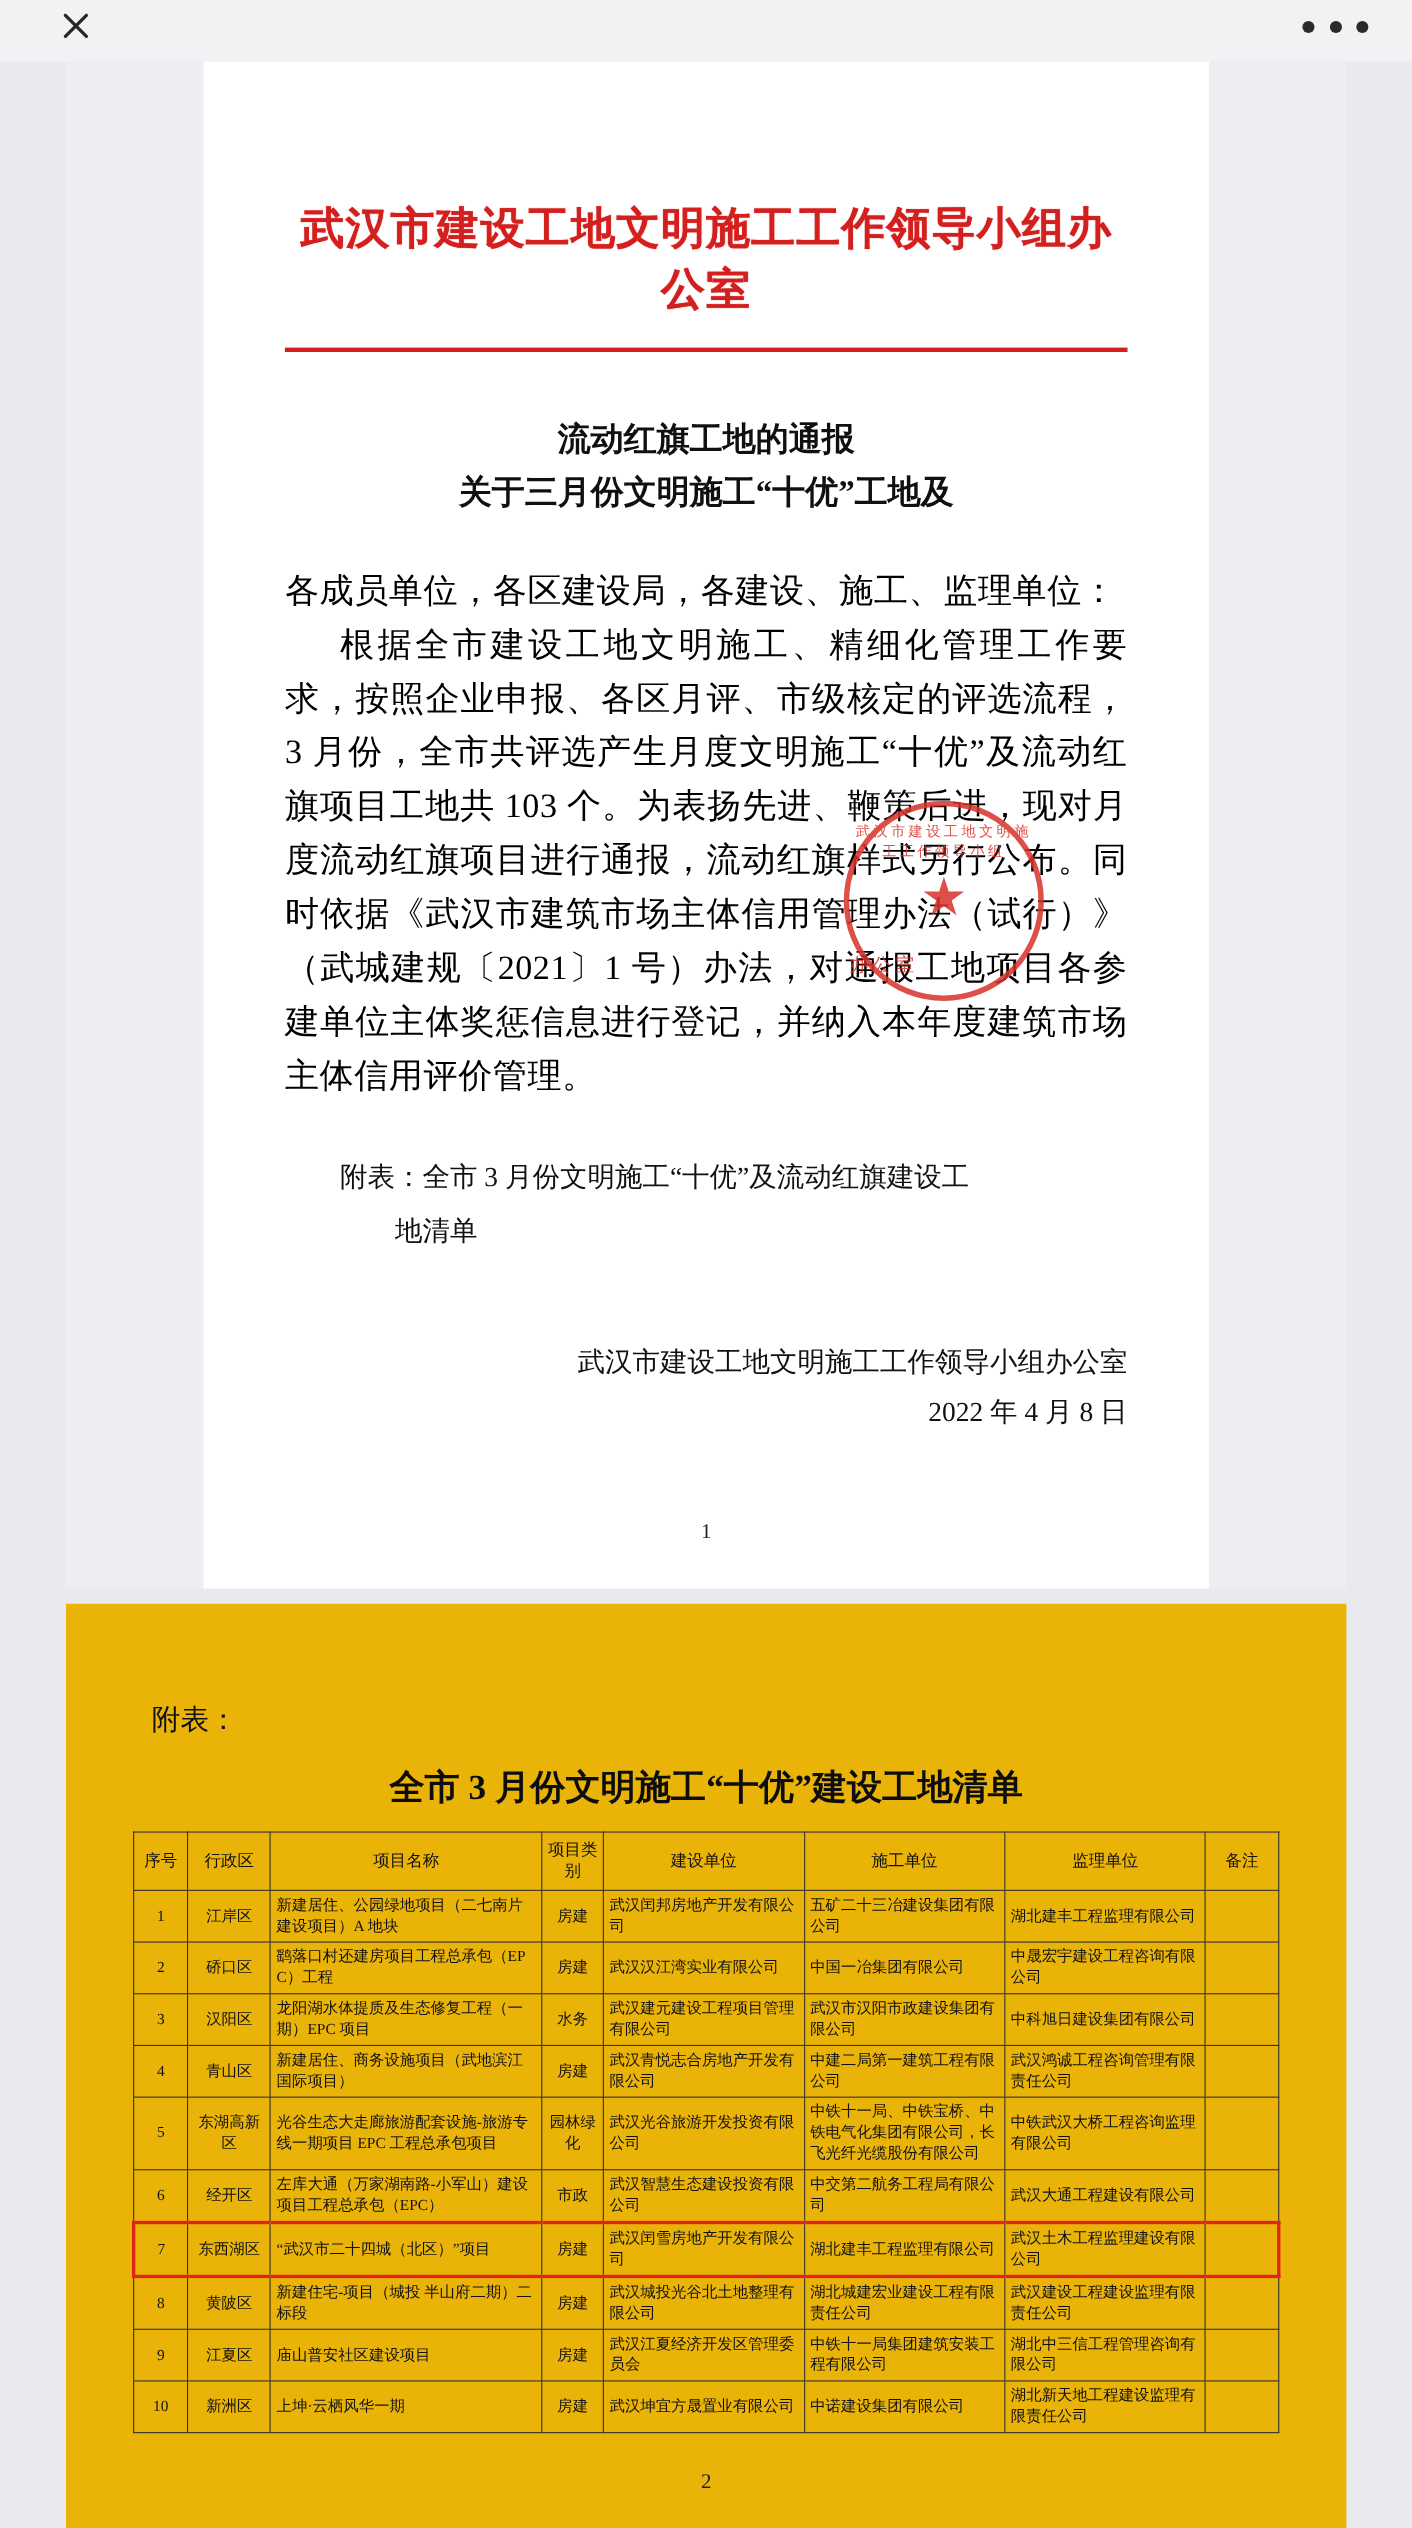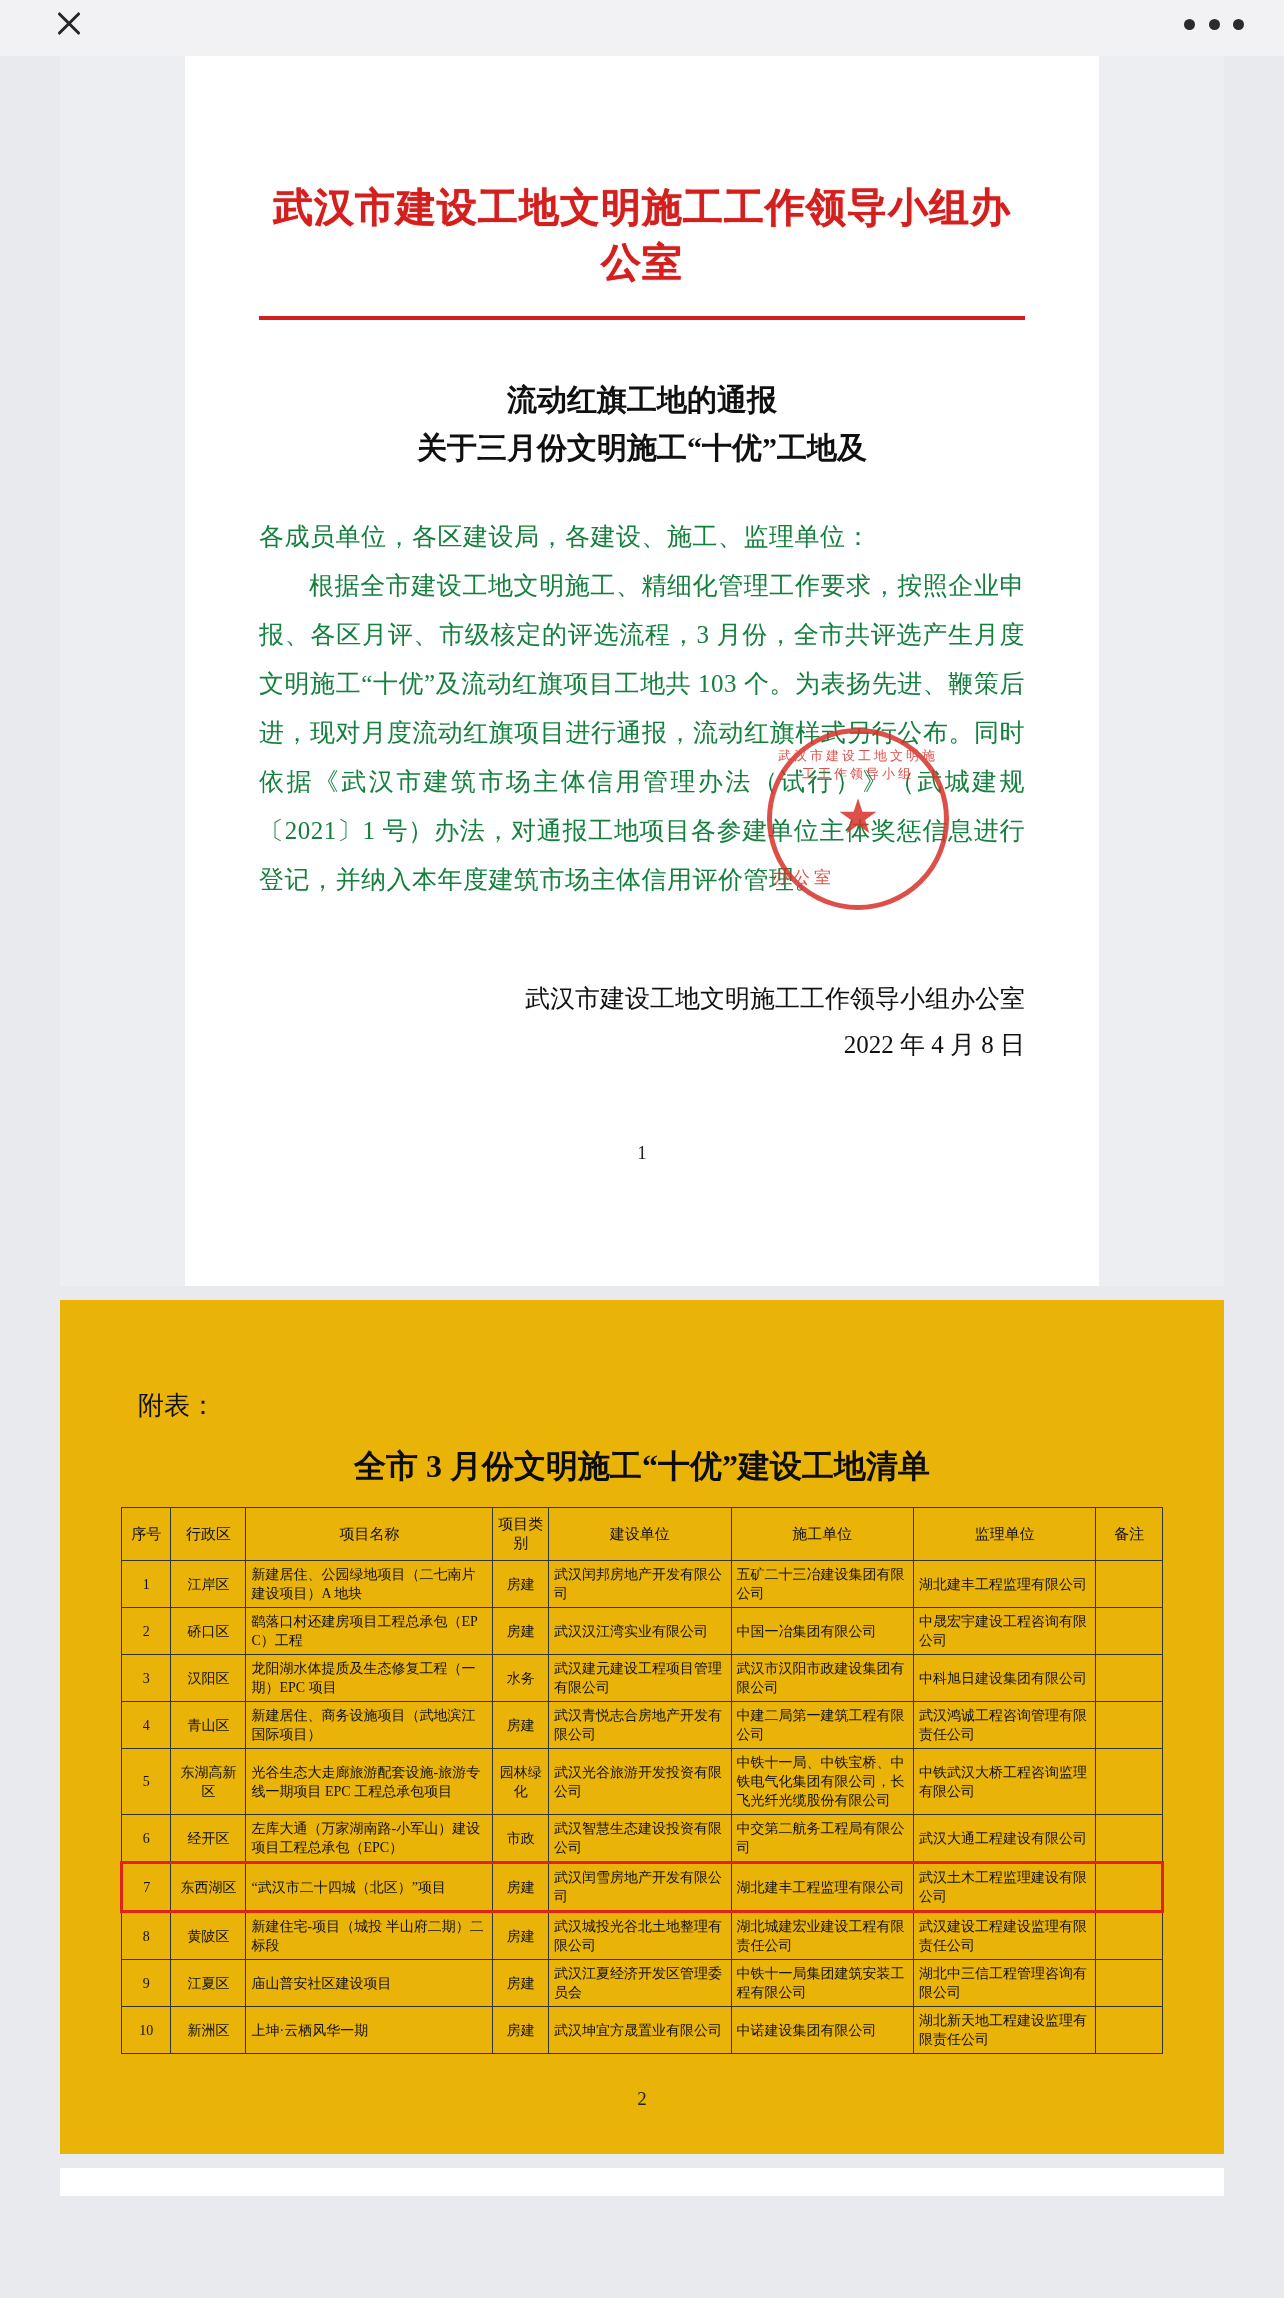--- a/index.html
+++ b/index.html
@@ -96,22 +96,22 @@
     text-align: center;
     font-family: "Liberation Serif", serif;
     font-weight: bold;
     font-size: 30px;
     color: #101010;
     line-height: 48px;
     margin-top: 56px;
   }
   .body-text {
     font-family: "Liberation Serif", serif;
-    font-size: 25px;
-    color: #15803d;
+    font-size: 31px;
+    color: #000000;
     line-height: 49px;
     margin-top: 40px;
     text-align: justify;
     letter-spacing: 0.5px;
   }
   .body-text p { margin: 0; }
   .indent { text-indent: 50px; }
   .attach {
     font-family: "Liberation Serif", serif;
     font-size: 25px;
@@ -265,20 +265,24 @@
         <div class="sub-title">
           <div>流动红旗工地的通报</div>
           <div>关于三月份文明施工“十优”工地及</div>
         </div>
 
         <div class="body-text">
           <p>各成员单位，各区建设局，各建设、施工、监理单位：</p>
           <p class="indent">根据全市建设工地文明施工、精细化管理工作要求，按照企业申报、各区月评、市级核定的评选流程，3 月份，全市共评选产生月度文明施工“十优”及流动红旗项目工地共 103 个。为表扬先进、鞭策后进，现对月度流动红旗项目进行通报，流动红旗样式另行公布。同时依据《武汉市建筑市场主体信用管理办法（试行）》（武城建规〔2021〕1 号）办法，对通报工地项目各参建单位主体奖惩信息进行登记，并纳入本年度建筑市场主体信用评价管理。</p>
         </div>
 
+        <div class="attach">
+          <span>附表：全市 3 月份文明施工“十优”及流动红旗建设工</span>
+          <span class="ln2">地清单</span>
+        </div>
 
         <div class="signature">
           <div>武汉市建设工地文明施工工作领导小组办公室</div>
           <div>2022 年 4 月 8 日</div>
         </div>
 
         <div class="seal">
           <div class="seal-top">武汉市建设工地文明施工工作领导小组</div>
           <div class="seal-star">★</div>
           <div class="seal-bottom">办公室</div>

